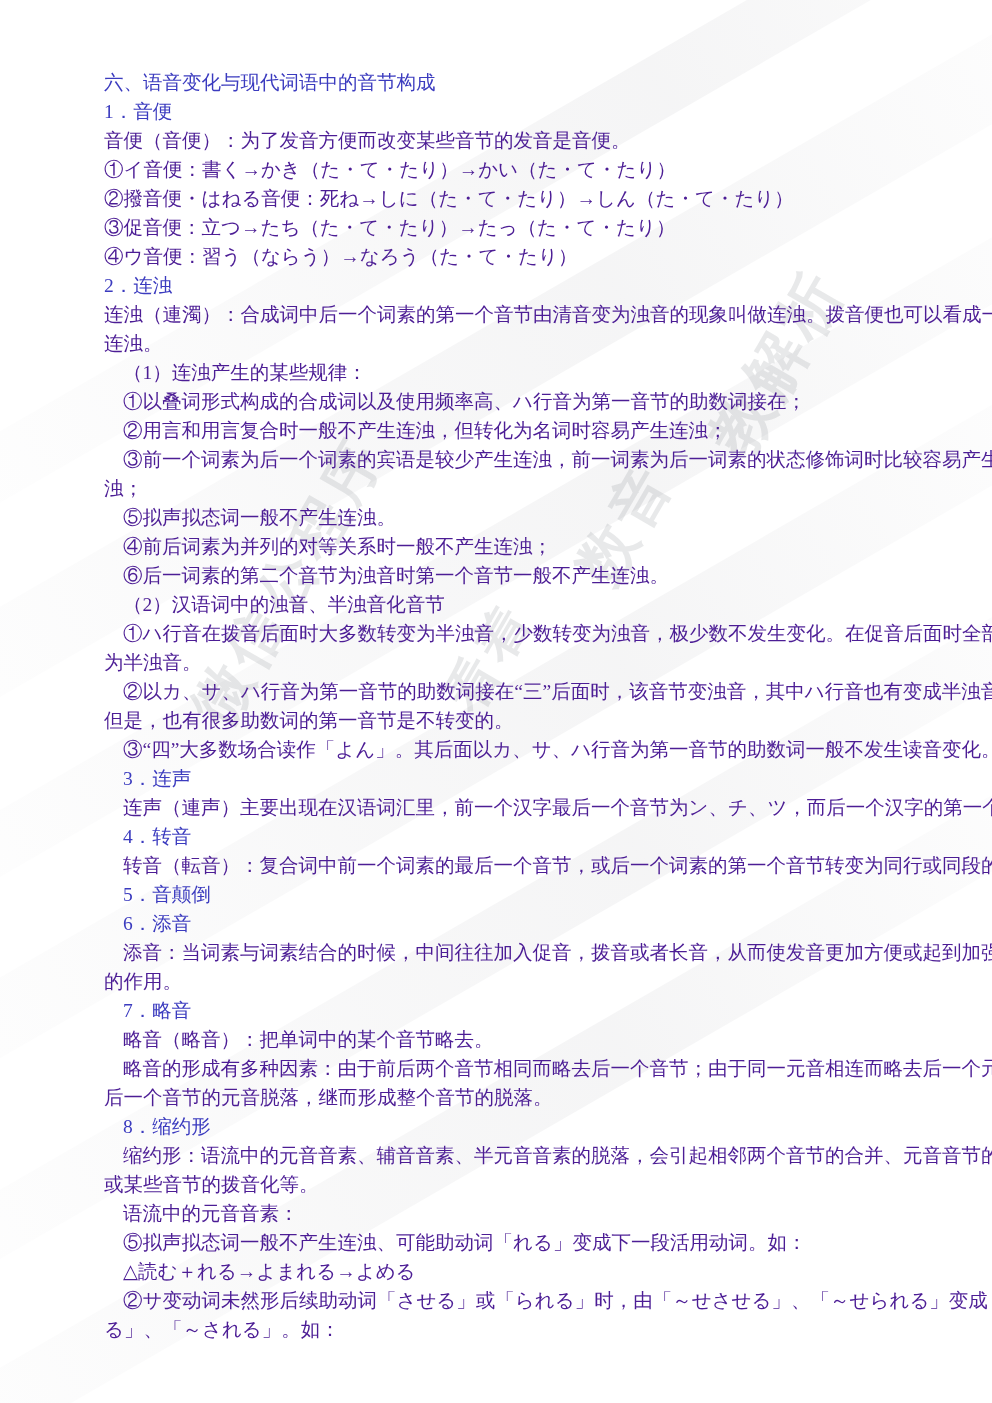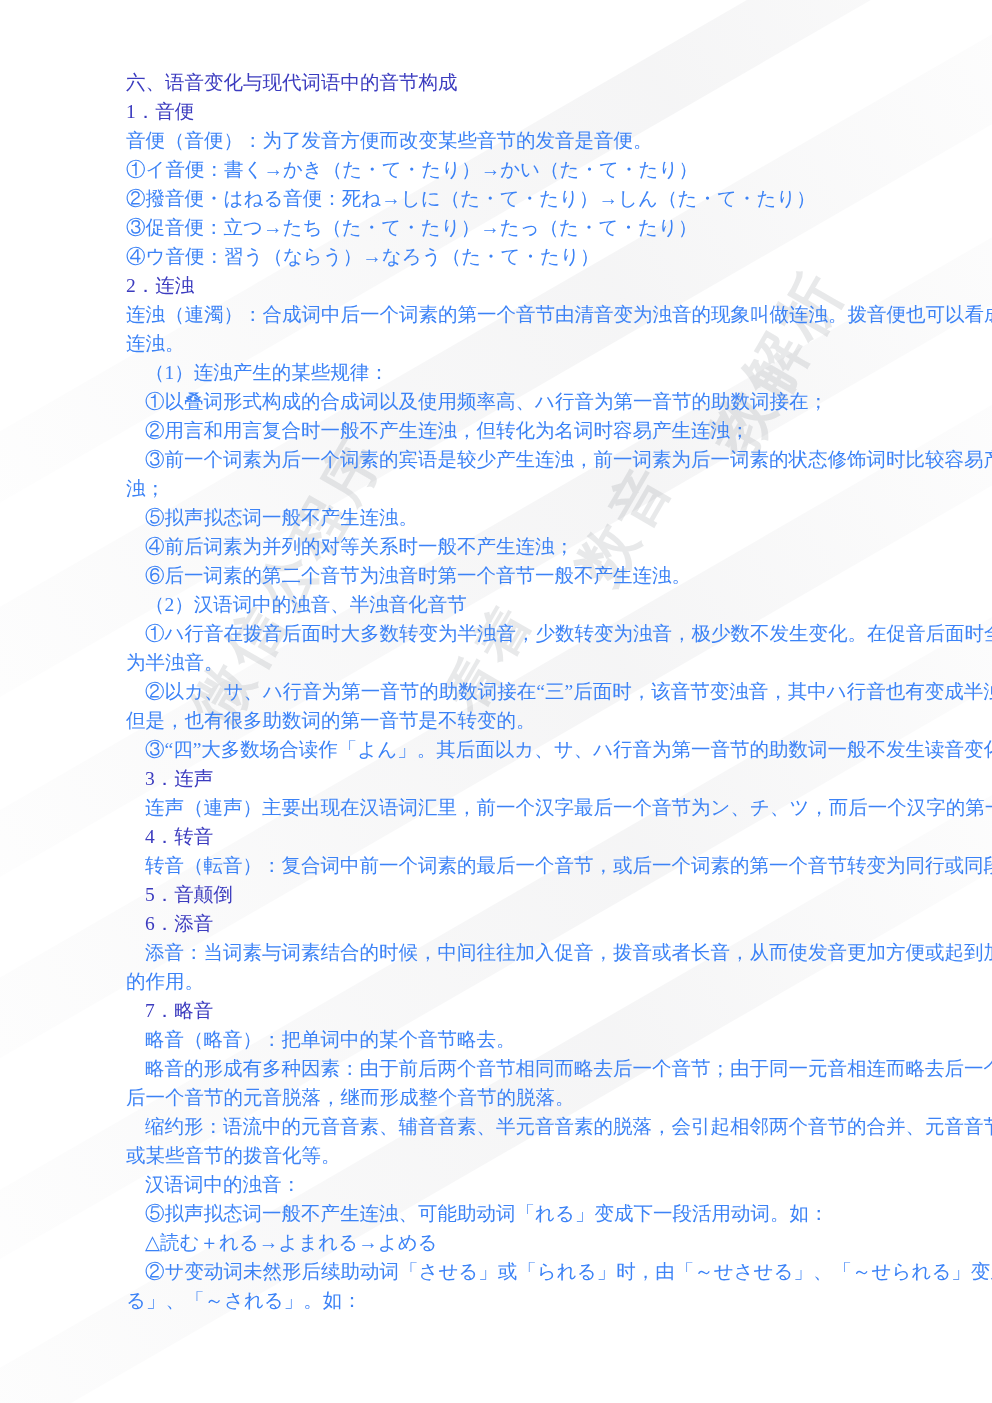--- a/index.html
+++ b/index.html
@@ -40,32 +40,31 @@
   .wm-a { font-size: 62px; }
   .wm-b { font-size: 58px; }
   .wm-c { font-size: 52px; }
 
   
   #page {
     position: absolute;
     inset: 0;
     z-index: 3;
     padding: 16px;
-    margin-left: 22px;
   }
   .doc {
     position: absolute;
     left: 104px;
     top: 68px;
     width: 790px;
   }
   .line {
     font-size: 19.5px;
     line-height: 29px;
-    color: #3b82f6;
+    color: #4c1d95;
     white-space: nowrap;
     letter-spacing: 0px;
   }
   .heading {
     color: #3b3bbf;
     font-size: 19.5px;
     line-height: 29px;
     white-space: nowrap;
   }
   .indent-em { padding-left: 19px; }
@@ -119,21 +118,22 @@
       <div class="heading indent-em">4．转音</div>
       <div class="line indent-em">转音（転音）：复合词中前一个词素的最后一个音节，或后一个词素的第一个音节转变为同行或同段的音节。</div>
       <div class="heading indent-em">5．音颠倒</div>
       <div class="heading indent-em">6．添音</div>
       <div class="line indent-em">添音：当词素与词素结合的时候，中间往往加入促音，拨音或者长音，从而使发音更加方便或起到加强语气</div>
       <div class="line">的作用。</div>
       <div class="heading indent-em">7．略音</div>
       <div class="line indent-em">略音（略音）：把单词中的某个音节略去。</div>
       <div class="line indent-em">略音的形成有多种因素：由于前后两个音节相同而略去后一个音节；由于同一元音相连而略去后一个元音；</div>
       <div class="line">后一个音节的元音脱落，继而形成整个音节的脱落。</div>
+      <div class="heading indent-em">8．缩约形</div>
       <div class="line indent-em">缩约形：语流中的元音音素、辅音音素、半元音音素的脱落，会引起相邻两个音节的合并、元音音节的脱落</div>
       <div class="line">或某些音节的拨音化等。</div>
-      <div class="line indent-em">汉语词中的浊音：</div>
+      <div class="line indent-em">语流中的元音音素：</div>
       <div class="line indent-em">⑤拟声拟态词一般不产生连浊、可能助动词「れる」变成下一段活用动词。如：</div>
       <div class="line indent-em">△読む＋れる→よまれる→よめる</div>
       <div class="line indent-em">②サ变动词未然形后续助动词「させる」或「られる」时，由「～せさせる」、「～せられる」变成「～させ</div>
       <div class="line">る」、「～される」。如：</div>
     </div>
 </div>
 
 </body></html>

